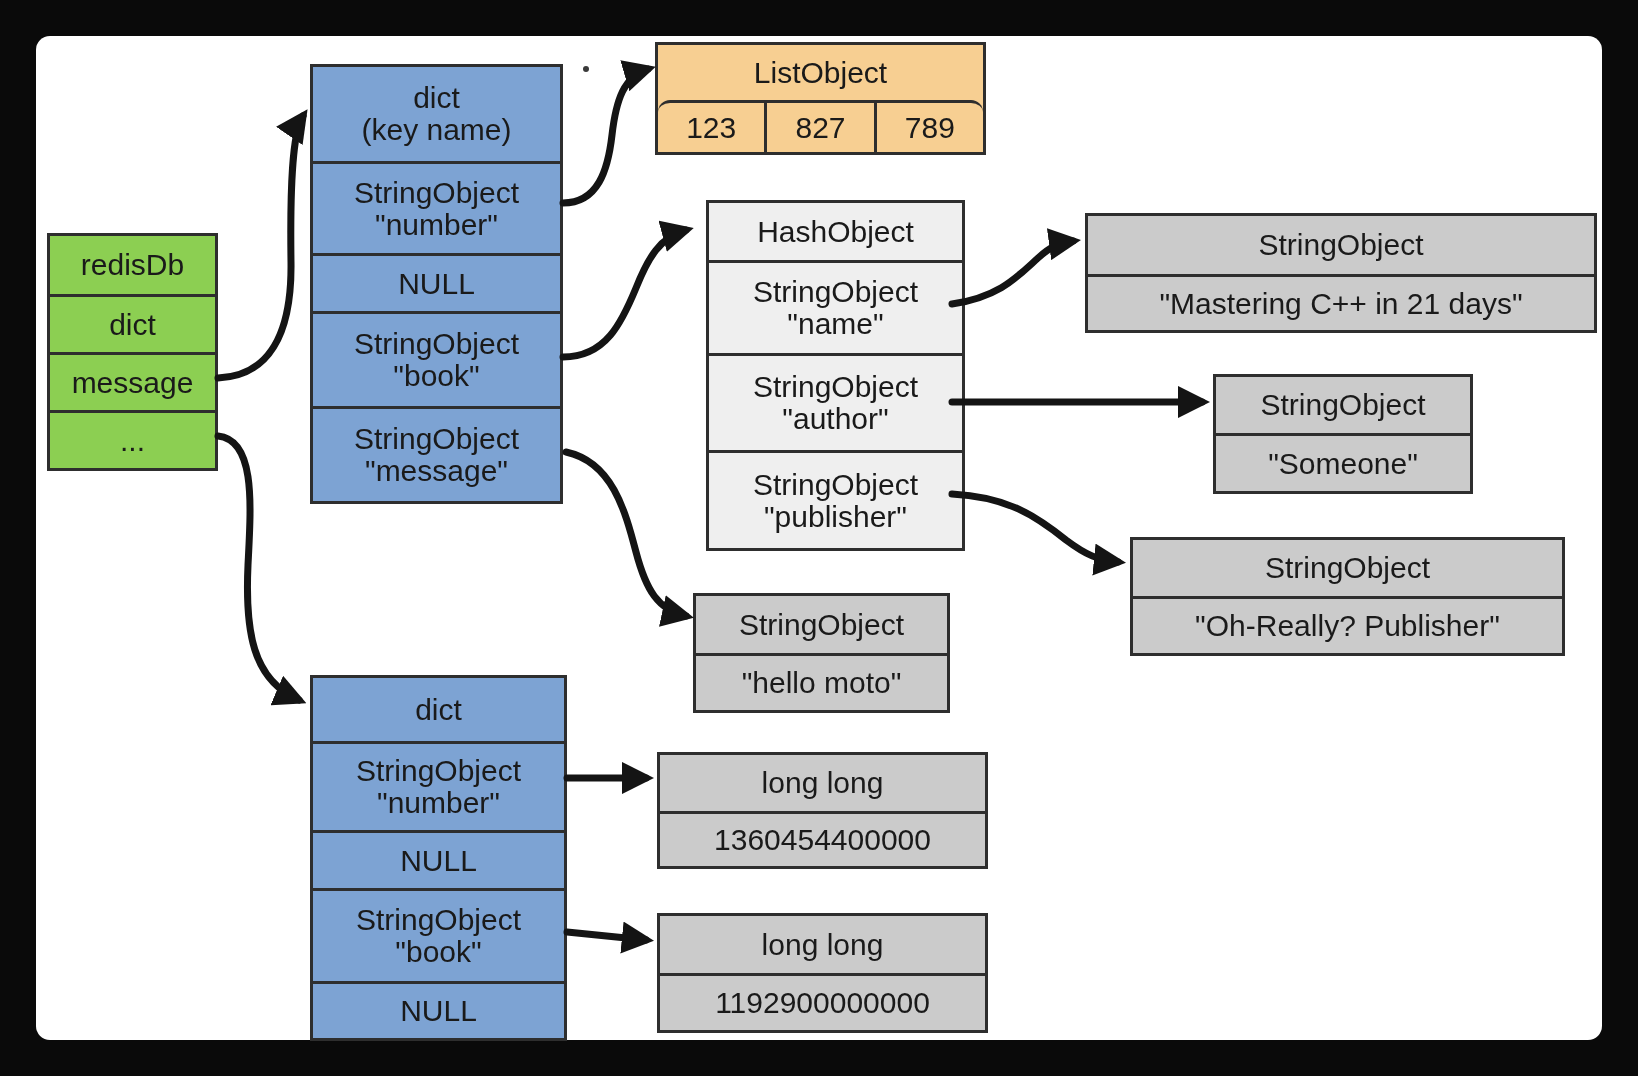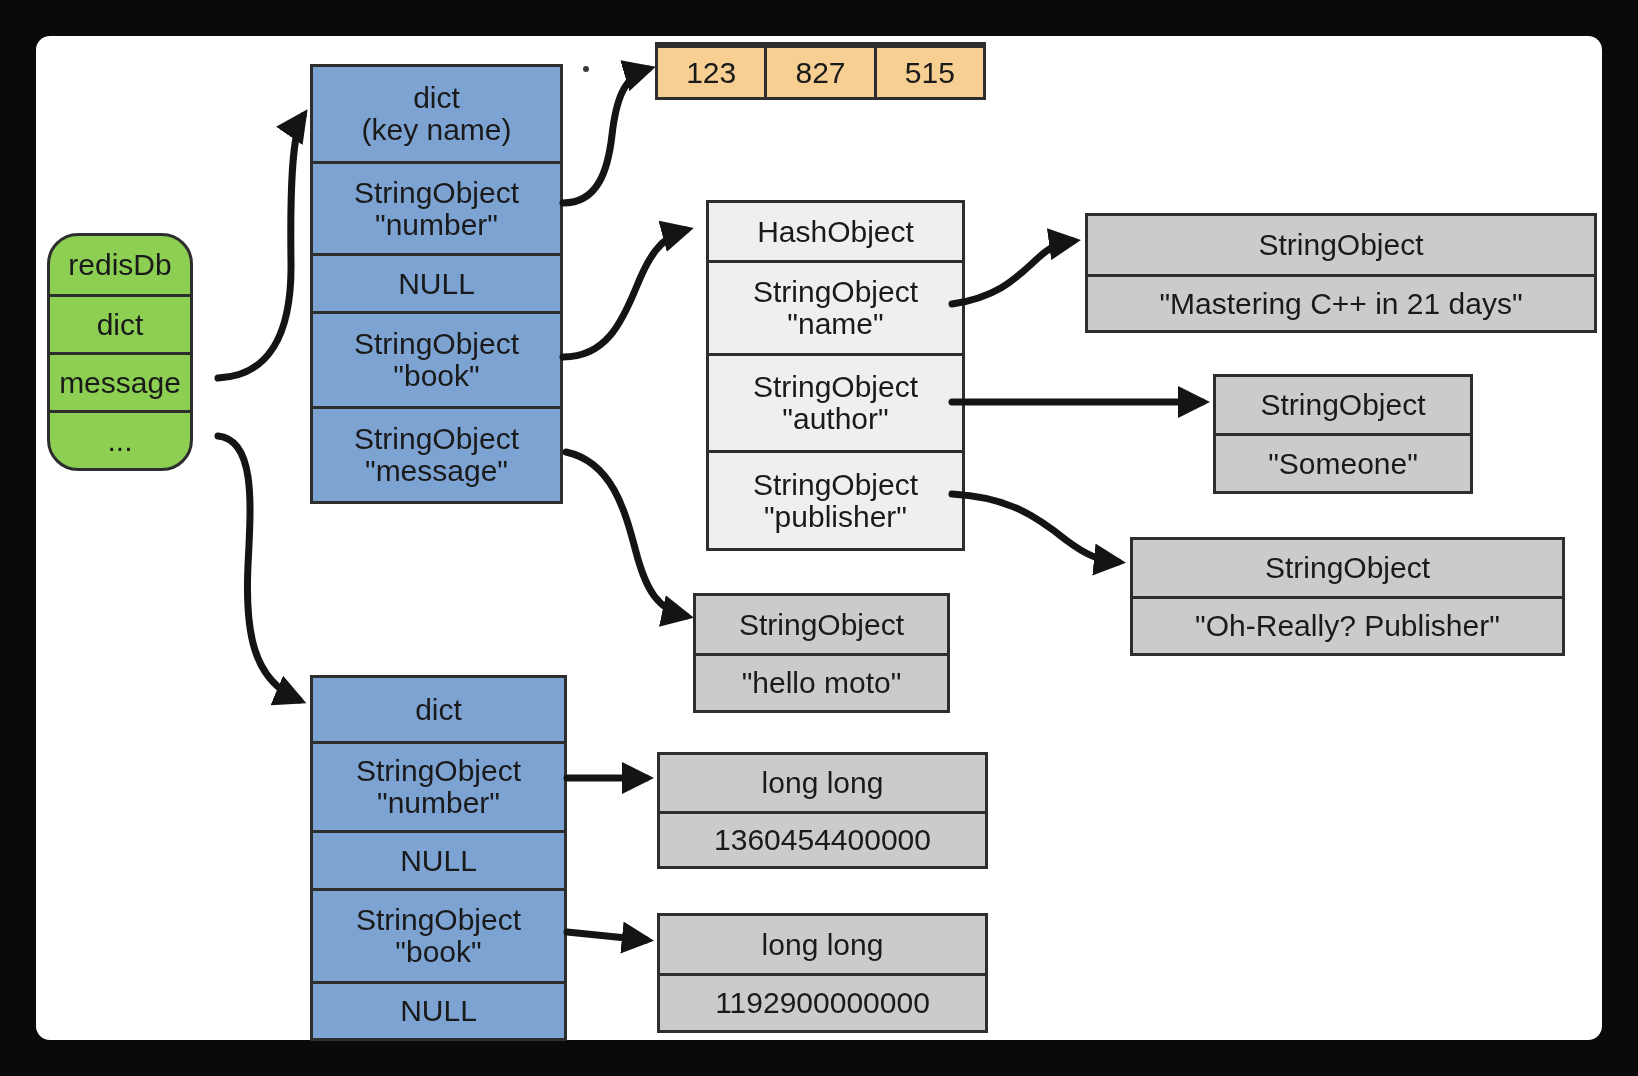--- a/index.html
+++ b/index.html
@@ -30,21 +30,21 @@
     font-size: 30px; line-height: 1.06;
     text-align: center;
     overflow: hidden;
   }
   .node .row + .row, .node .cells { border-top: 3px solid var(--border, #2e2e2e); }
   .green  { background: var(--green,  #8ccf52); }
   .blue   { background: var(--blue,   #7da3d3); }
   .orange { background: var(--orange, #f7cf92); }
   .hashgray { background: var(--hash_gray, #efefef); margin-left: 13px; }
   .gray   { background: var(--gray,   #cccccc); }
-  .cells { display: flex; }
+  .cells { display: flex; border-radius: 12px; }
   .cell {
     flex: 1;
     display: flex; align-items: center; justify-content: center;
     font-size: 30px;
   }
   .cell + .cell { border-left: 3px solid var(--border, #2e2e2e); }
   .arrows {
     position: absolute; left: 0; top: 0;
     width: 1638px; height: 1076px;
     pointer-events: none;
@@ -61,21 +61,21 @@
     width: 6px; height: 6px; border-radius: 50%;
     background: #3a3a3a;
   }
 </style>
 </head>
 <body>
 
 <div class="stage">
   <div class="surface"></div>
 
-  <div class="node green" style="left:47px; top:233px; width:146px;border-radius:31px;">
+  <div class="node green" style="left:47px; top:233px; width:171px;">
     <div class="row" style="height:58px">
         <span>redisDb</span>
       </div>
     <div class="row" style="height:58px">
         <span>dict</span>
       </div>
     <div class="row" style="height:58px">
         <span>message</span>
       </div>
     <div class="row" style="height:58px">
@@ -99,24 +99,27 @@
       <span>StringObject</span>
       <span>"book"</span>
     </div>
     <div class="row" style="height:95px">
       <span>StringObject</span>
       <span>"message"</span>
     </div>
   </div>
 
   <div class="node orange" style="left:655px; top:42px; width:331px;">
+    <div class="row" style="height:55px">
+        <span>ListObject</span>
+      </div>
     <div class="cells" style="height:52px">
       <div class="cell">123</div>
       <div class="cell">827</div>
-      <div class="cell">515</div>
+      <div class="cell">789</div>
     </div>
   </div>
 
   <div class="node hashgray" style="left:693px; top:200px; width:259px;">
     <div class="row" style="height:57px">
       <span>HashObject</span>
     </div>
     <div class="row" style="height:93px">
       <span>StringObject</span>
       <span>"name"</span>

